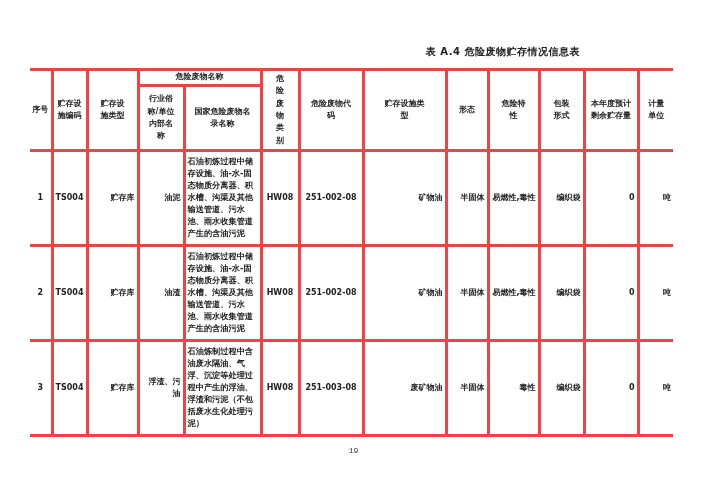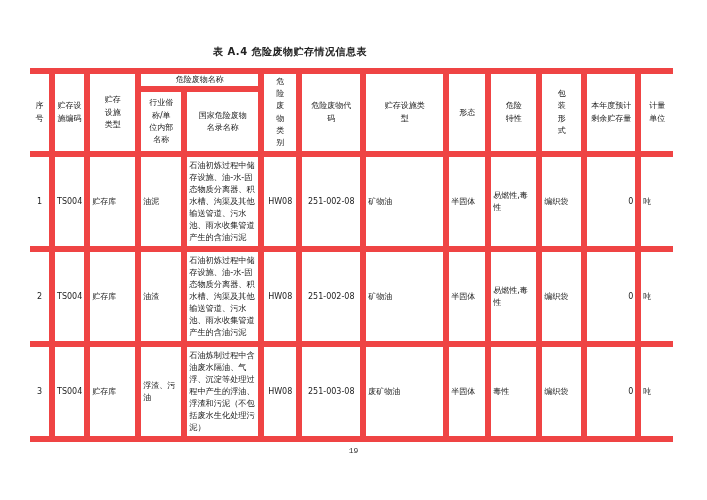--- a/index.html
+++ b/index.html
@@ -3,36 +3,36 @@
 <meta charset="utf-8">
 <style>
   html, body { margin: 0; padding: 0; background: #ffffff; }
   body {
     width: 707px; height: 500px; position: relative; overflow: hidden;
     font-family: "DejaVu Sans", "Liberation Sans", sans-serif;
     color: #222;
   }
   .title {
     position: absolute; top: 45px; left: 0; width: 580px;
-    text-align: center; font-size: 10px; font-weight: bold; letter-spacing: 0.5px;
+    text-align: right; font-size: 10px; font-weight: bold; letter-spacing: 0.5px;
     font-family: "DejaVu Sans", sans-serif;
   }
   table.grid {
     position: absolute; left: 30px; top: 68px;
     border-collapse: collapse; table-layout: fixed;
     font-size: 8px; line-height: 12.3px;
   }
   table.grid td, table.grid th {
-    border: 6px solid #ef4444; padding: 0 2px; font-weight: normal;
+    border: 3px solid #ef4444; padding: 0 2px; font-weight: bold;
     vertical-align: middle; overflow: hidden;
   }
   table.grid tr > *:first-child { border-left: none; }
   table.grid tr > *:last-child { border-right: none; }
   .c { text-align: center; }
-  .l { text-align: left; }
+  .l { text-align: right; }
   .r { text-align: right; }
   .bold { font-weight: bold; }
   .hdr-group { height: 16px; }
   .hdr-sub { height: 65px; }
   .row { height: 95px; }
   .longtext { font-size: 8.2px; line-height: 11.9px; text-align: left; padding: 0 2px; }
   .pageno {
     position: absolute; top: 446px; left: 0; width: 707px; text-align: center;
     font-size: 8px; font-family: Liberation Mono, monospace; color: #333;
   }

